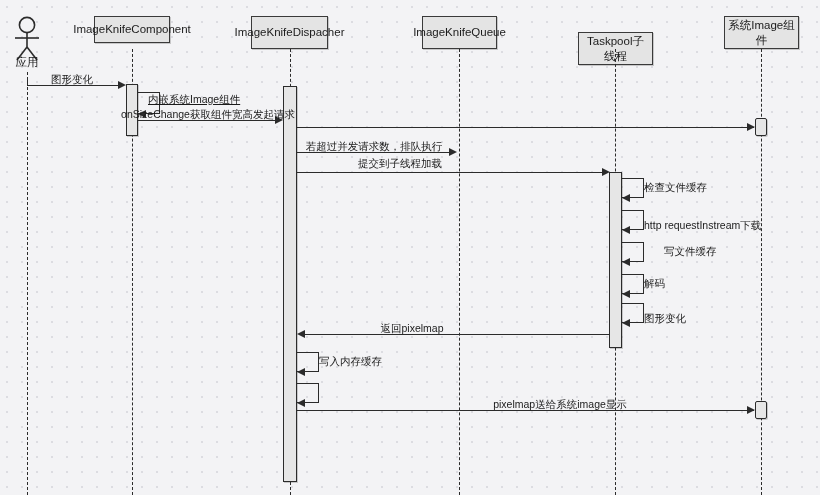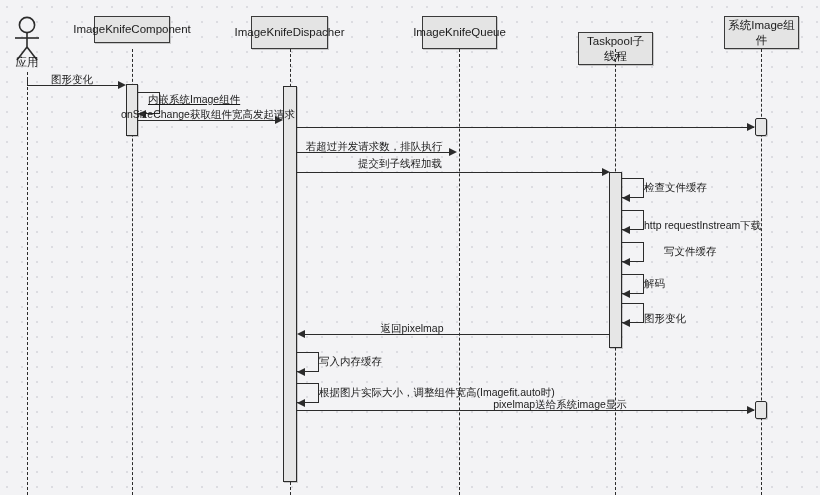--- a/index.html
+++ b/index.html
@@ -179,19 +179,18 @@
   <div class="msgline" style="left:305px;top:334px;width:304px;"></div>
   <div class="arrowhead arrow-left" style="left:297px;top:330px;"></div>
   <div class="msglabel center" style="left:412px;top:322px;">返回pixelmap</div>
 
   <div class="selfloop" style="left:297px;top:352px;width:22px;height:20px;"></div>
   <div class="arrowhead arrow-left" style="left:297px;top:368px;"></div>
   <div class="msglabel" style="left:315px;top:355px;">写入内存缓存</div>
 
   <div class="selfloop" style="left:297px;top:383px;width:22px;height:20px;"></div>
   <div class="arrowhead arrow-left" style="left:297px;top:399px;"></div>
-  <div class="msglabel" style="left:315px;top:386px;">根据图片实际大小，调整组件宽高(Imagefit.auto时)</div>
 
   <div class="msgline" style="left:297px;top:410px;width:457px;"></div>
   <div class="arrowhead arrow-right" style="left:747px;top:406px;"></div>
   <div class="msglabel center" style="left:560px;top:398px;">pixelmap送给系统image显示</div>
 
 </div>
 
 </body></html>

